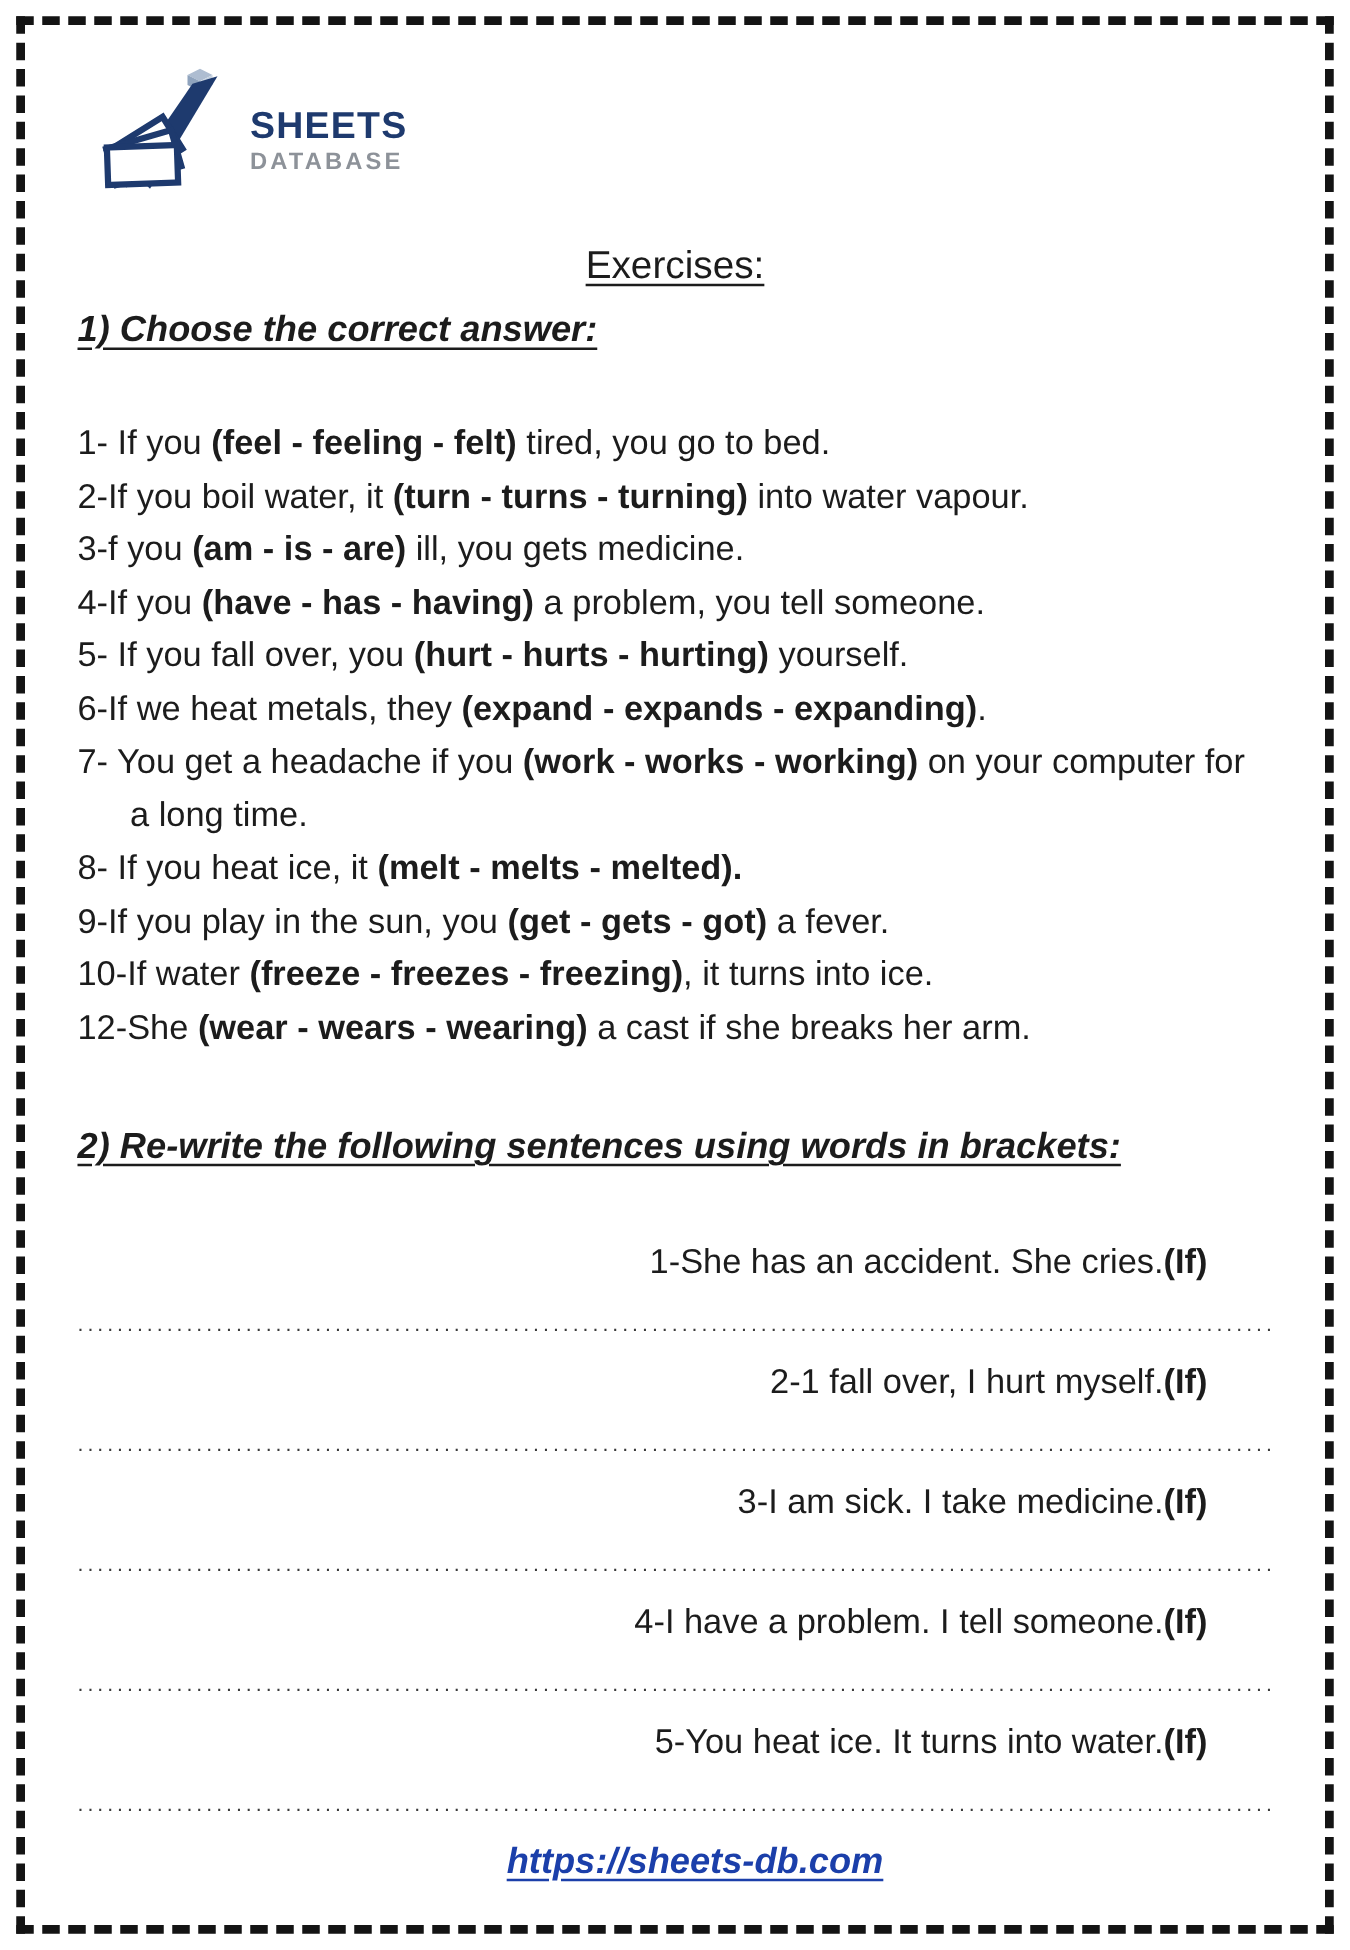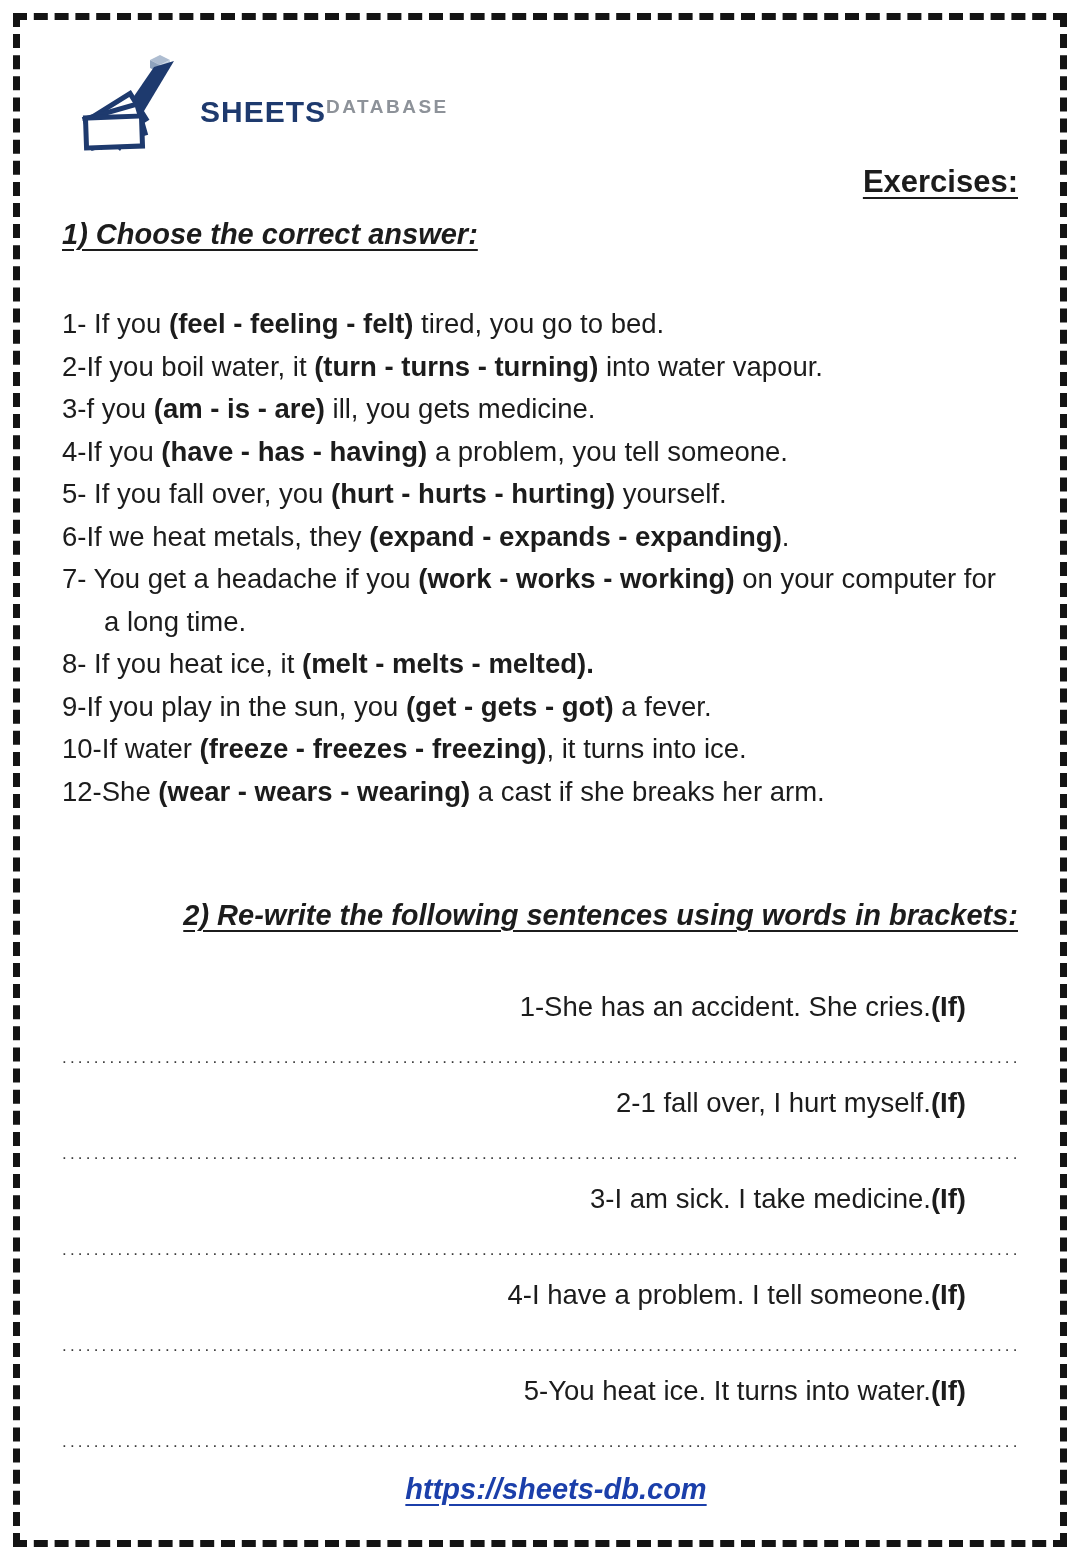--- a/index.html
+++ b/index.html
@@ -8,29 +8,29 @@
 
   .page {
     position: absolute;
     inset: 13px;
     border: 7px dashed #141414;
     padding: 26px 42px 20px 42px;
   }
 
   
   .logo { display: flex; align-items: center; gap: 2px; height: 118px; margin-left: 14px; }
-  .logo-text { display: flex; margin-left: -6px; margin-top: 14px; }
+  .logo-text { display: flex; flex-direction: column; margin-left: -6px; margin-top: 14px; }
   .logo-line1 { font-size: 30px; font-weight: bold; color: #1e3a6e; letter-spacing: 1px; }
   .logo-line2 { font-size: 19px; font-weight: bold; color: #8d9299; letter-spacing: 2.5px; margin-top: 1px; }
 
   
-  .title { text-align: right; font-size: 31px; font-weight: bold; }
+  .title { text-align: center; font-size: 31px; font-weight: normal; margin-top: 30px; }
   .u { text-decoration: underline; text-underline-offset: 5px; text-decoration-thickness: 2px; }
   .sec-head { font-size: 29px; font-weight: bold; font-style: italic; margin-top: 18px; }
-  .sec-head.sec2 { margin-top: 86px; text-align: right; }
+  .sec-head.sec2 { margin-top: 58px; }
 
   
   .ex1-list { margin-top: 52px; font-size: 27.5px; }
   .ex1-line { line-height: 42.5px; padding-left: 42px; text-indent: -42px; }
   .ex1-line .bold { font-weight: bold; }
 
   
   .ex2-list { margin-top: 58px; }
   .ex2-item { margin-bottom: 14px; }
   .ex2-row { display: flex; justify-content: flex-end; align-items: baseline; font-size: 27.5px; line-height: 34px; padding-right: 52px; }

